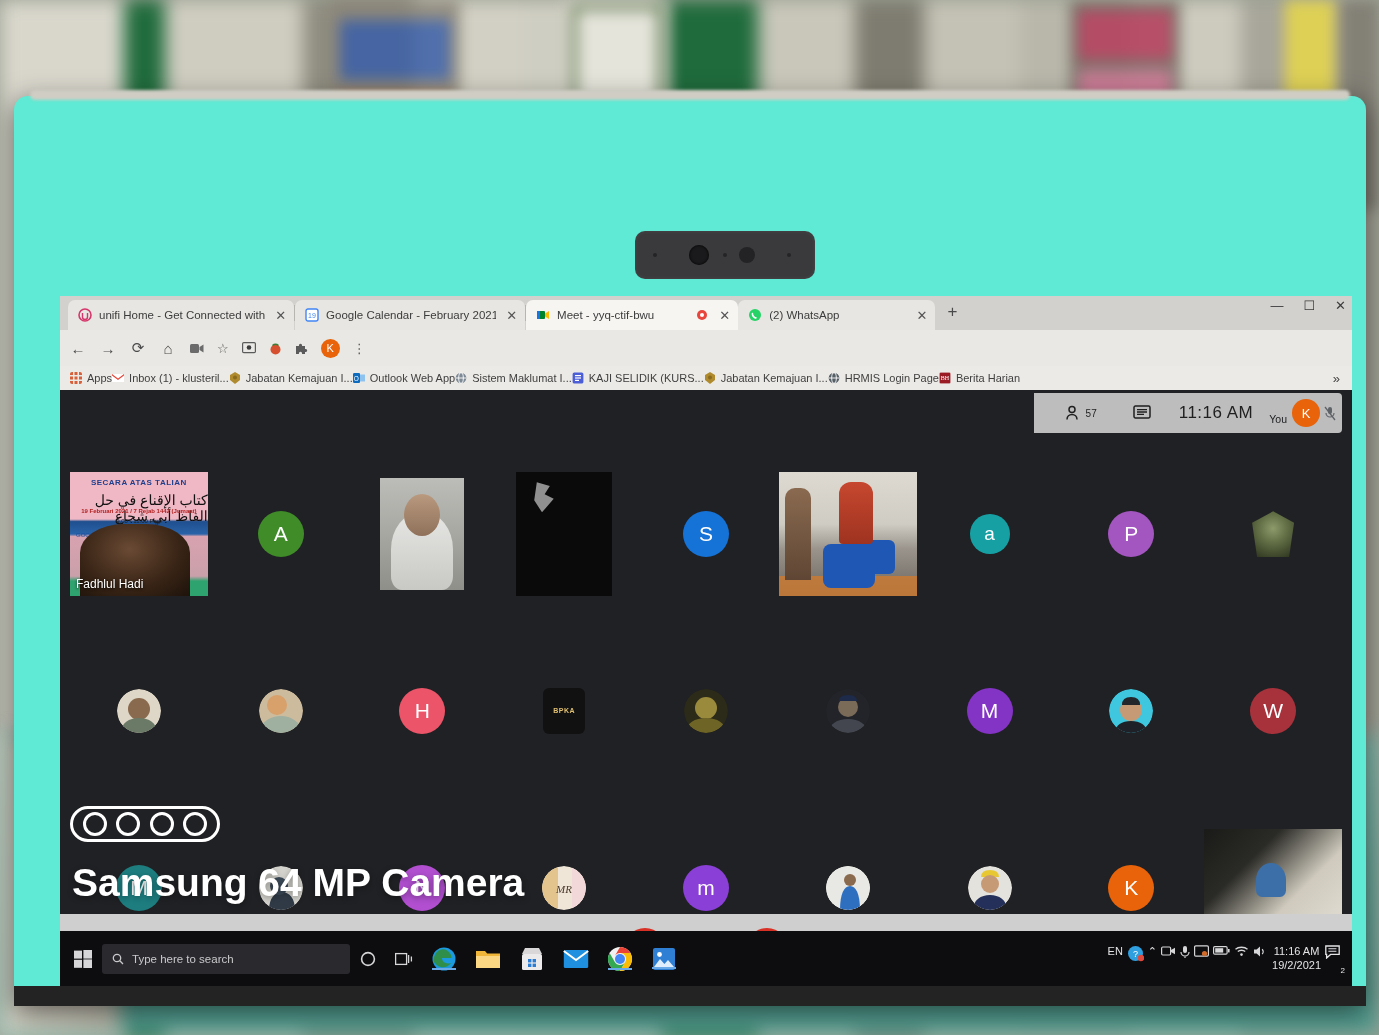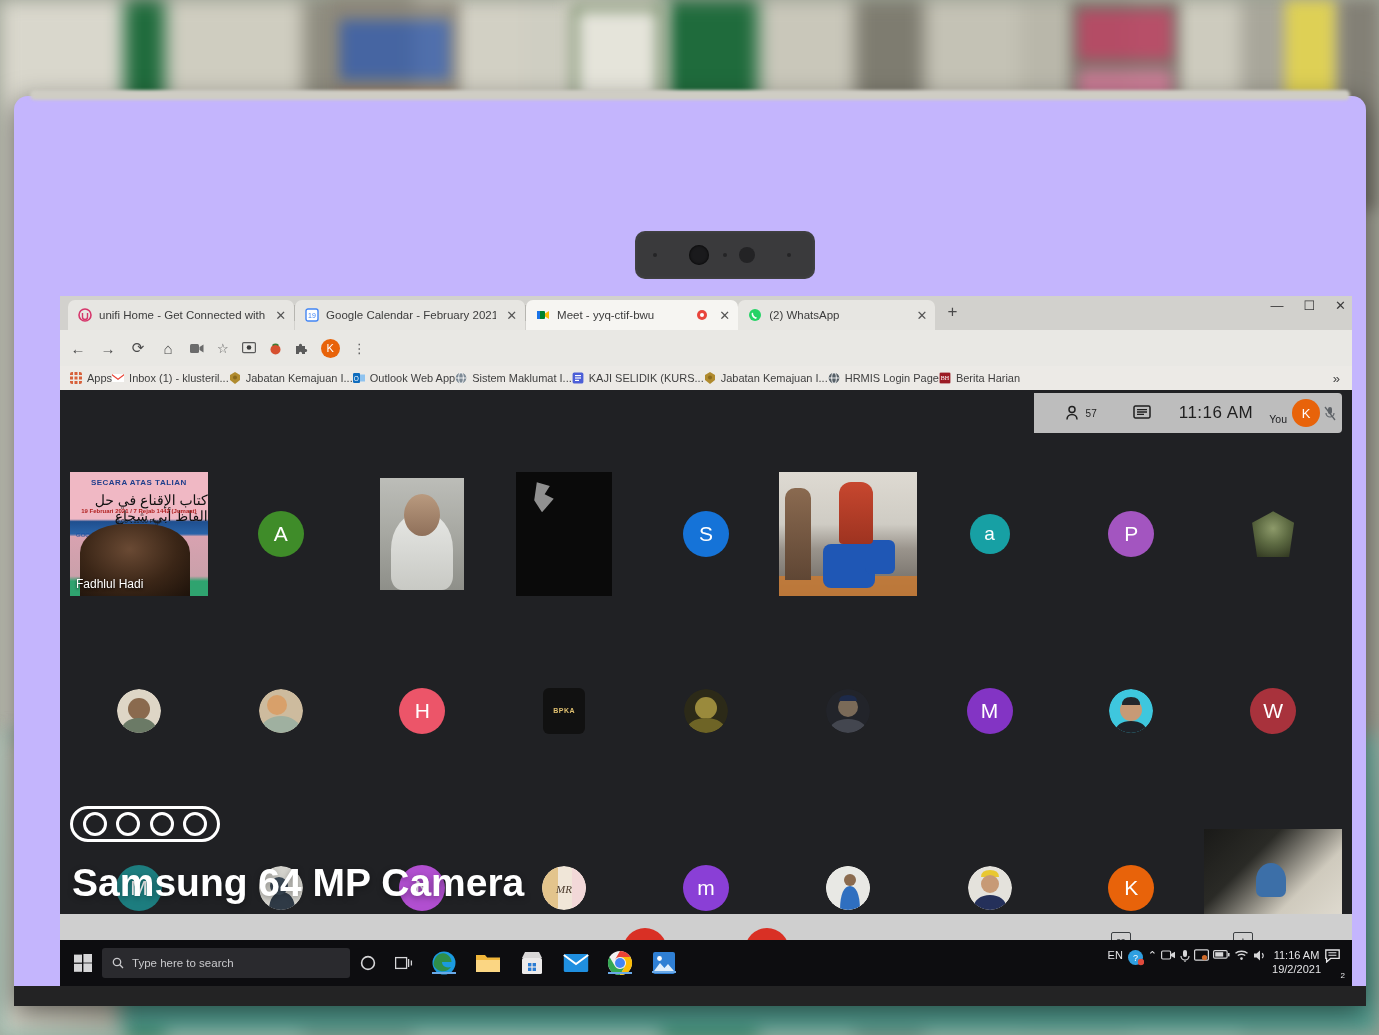--- a/index.html
+++ b/index.html
@@ -41,21 +41,21 @@
   }
   #desk-edge {
     position:absolute; left:0; bottom:0; width:120px; height:300px;
     background:linear-gradient(90deg,#d8d5c8,#b9b6a8);
     filter: blur(10px);
   }
 
   
   #laptop {
     position:absolute; left:14px; top:96px; width:1352px; height:910px;
-    background:#c4b5fd;
+    background:#5eead4;
     border-radius:14px 14px 6px 6px;
     box-shadow:0 6px 28px rgba(0,0,0,.55);
   }
   #laptop-top-edge {
     position:absolute; left:16px; top:-6px; width:1320px; height:10px;
     background:#cfcdc4; border-radius:6px; filter:blur(1.5px);
   }
   #webcam-housing {
     position:absolute; left:621px; top:135px; width:180px; height:48px;
     background:#3a3a3c; border-radius:10px;
@@ -294,21 +294,21 @@
   .ctl-item { display:flex; flex-direction:column; align-items:center; gap:6px; color:#202124; font-size:12px; }
   .cc-box, .present-box {
     width:20px; height:16px; border:1.6px solid #3c4043; border-radius:2px;
     display:flex; align-items:center; justify-content:center;
     font-size:8px; font-weight:bold; color:#3c4043;
   }
   #more-dots { font-size:18px; color:#3c4043; letter-spacing:0; line-height:.5; }
 
   
   #taskbar {
-    position:absolute; left:0; right:0; bottom:0; height:46px;
+    position:absolute; left:0; right:0; bottom:0; height:55px;
     background:#0d0d10; display:flex; align-items:center; padding:0 6px;
   }
   #start-btn { width:34px; display:flex; align-items:center; justify-content:center; }
   #search-box {
     width:248px; height:30px; background:#2a2a2e; border-radius:3px;
     display:flex; align-items:center; gap:8px; padding:0 10px; margin-left:2px;
     color:#c9c9cc; font-size:11.5px;
   }
   .tb-ico { width:36px; display:flex; align-items:center; justify-content:center; }
   .tb-app { width:44px; display:flex; align-items:center; justify-content:center; position:relative; }

